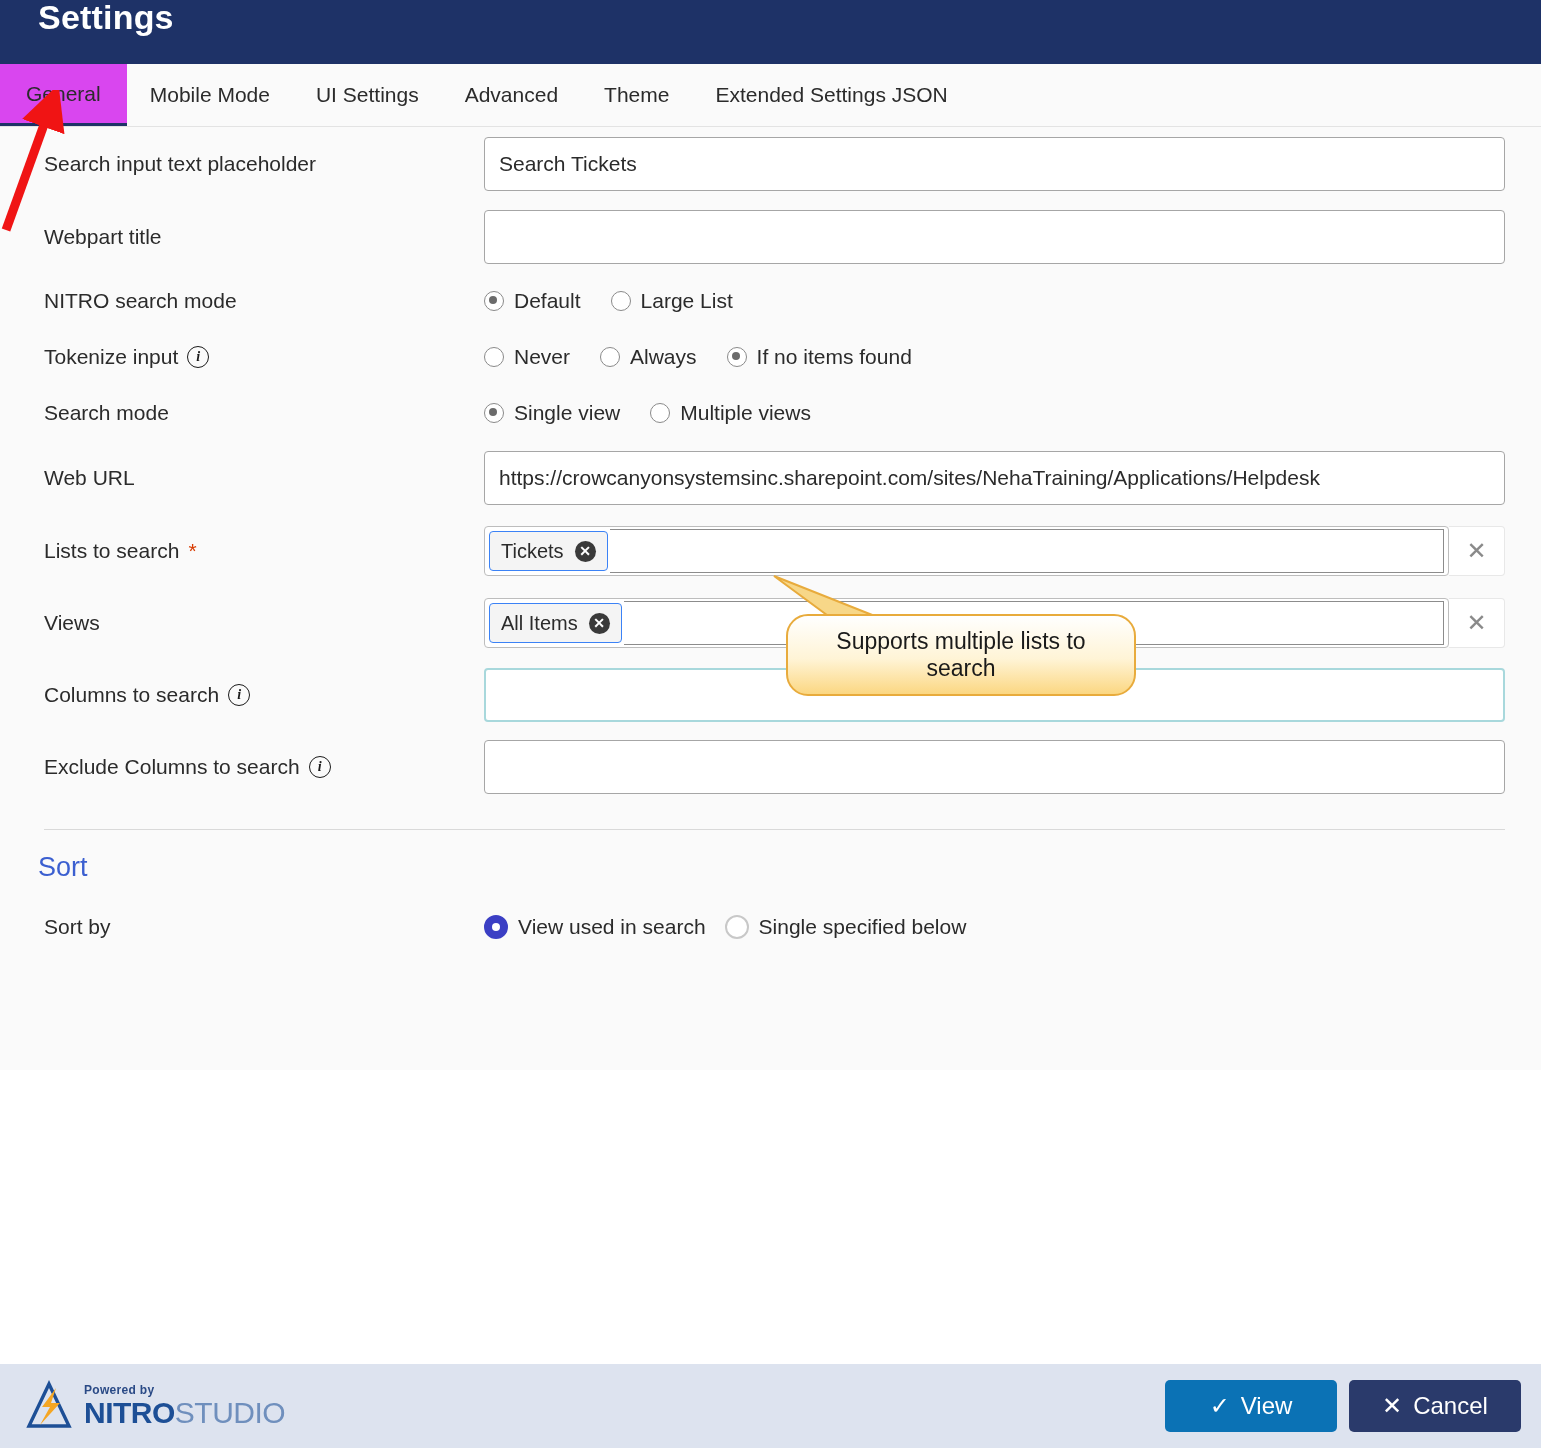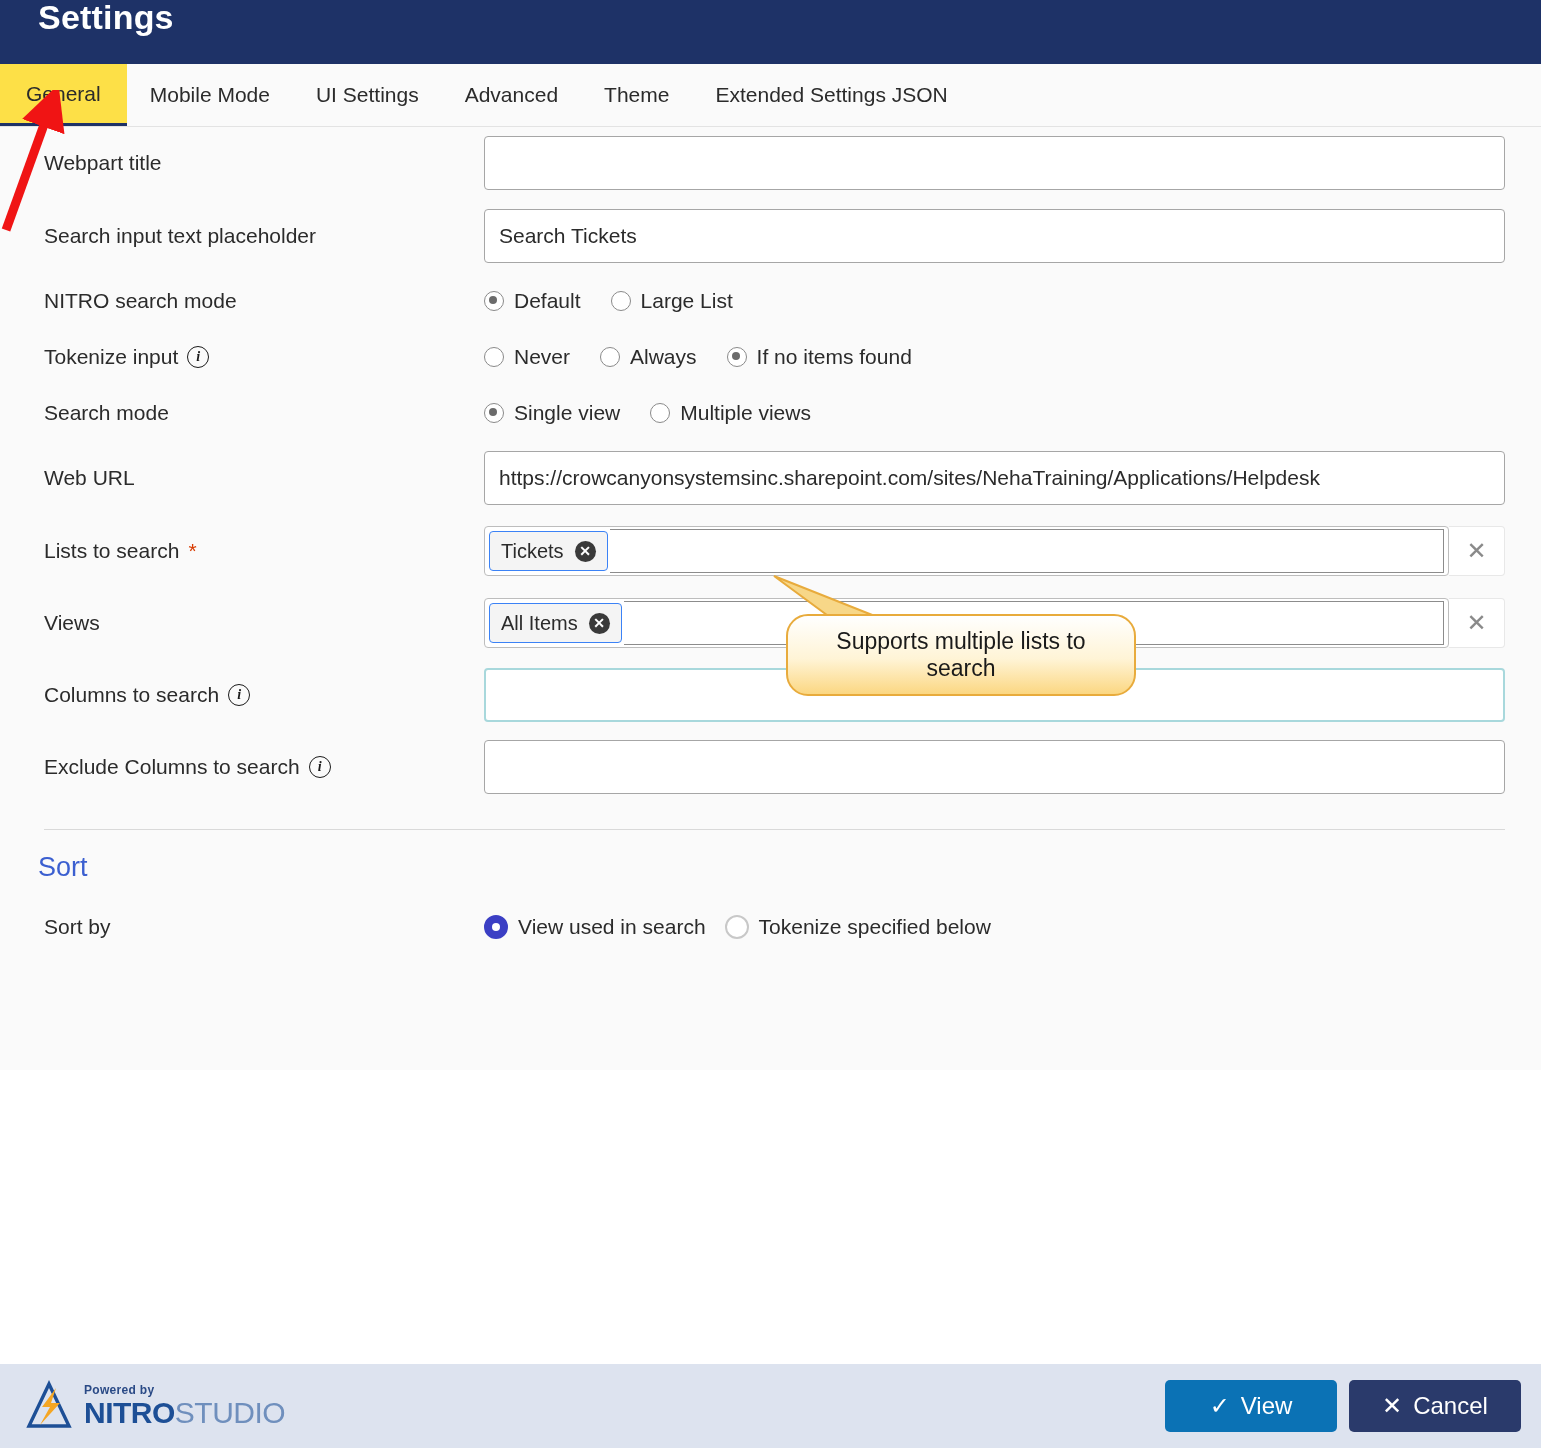--- a/index.html
+++ b/index.html
@@ -45,21 +45,21 @@
     align-items: center;
     padding: 0 23px;
     font-size: 21px;
     color: #2b2b2b;
     cursor: pointer;
     white-space: nowrap;
     position: relative;
     background: transparent;
   }
   .tab.active {
-    background: #fde047;
+    background: #d946ef;
     border-bottom: 3px solid #1e3267;
   }
   .tab:first-child { padding: 0 26px; }
 
   
   .form-panel {
     background: #fafafa;
     padding: 0;
     position: relative;
     height: 943px;
@@ -270,35 +270,35 @@
   <div class="tab">
     <span>Theme</span>
   </div>
   <div class="tab">
     <span>Extended Settings JSON</span>
   </div>
 </div>
 
 <div class="form-panel">
 
+  <div class="row" style="min-height:74px;">
+    <div class="label">
+      <span>Search input text placeholder</span>
+    </div>
+    <div class="field">
+      <input class="txt" type="text" value="Search Tickets" style="">
+    </div>
+  </div>
+
   <div class="row" style="min-height:72px;">
     <div class="label">
       <span>Webpart title</span>
     </div>
     <div class="field">
       <input class="txt" type="text" value="" style="">
-    </div>
-  </div>
-
-  <div class="row" style="min-height:74px;">
-    <div class="label">
-      <span>Search input text placeholder</span>
-    </div>
-    <div class="field">
-      <input class="txt" type="text" value="Search Tickets" style="">
     </div>
   </div>
 
   <div class="row" style="min-height:56px;">
     <div class="label">
       <span>NITRO search mode</span>
     </div>
     <div class="field">
       <div class="radio-group">
         <label class="radio-opt">
@@ -429,21 +429,21 @@
       <span>Sort by</span>
     </div>
     <div class="field">
       <div class="radio-group" style="gap:19px;">
         <label class="radio-opt">
           <span class="rb blue checked"></span>
           <span>View used in search</span>
         </label>
         <label class="radio-opt">
           <span class="rb blue"></span>
-          <span>Tokenize specified below</span>
+          <span>Single specified below</span>
         </label>
       </div>
     </div>
   </div>
 </div>
 
 <svg class="annot-arrow" viewBox="0 0 130 145">
   <defs>
     <marker id="arrowhead" markerWidth="5" markerHeight="5" refX="2.2" refY="2.5" orient="auto">
       <polygon points="0,0 5,2.5 0,5" fill="#f01414"></polygon>

